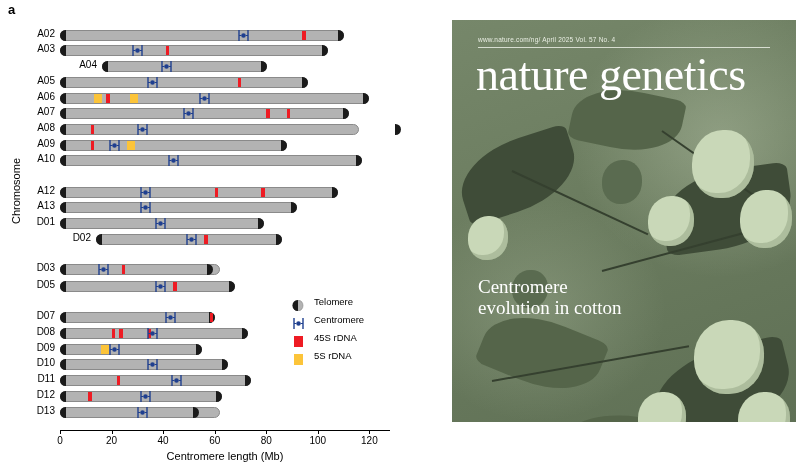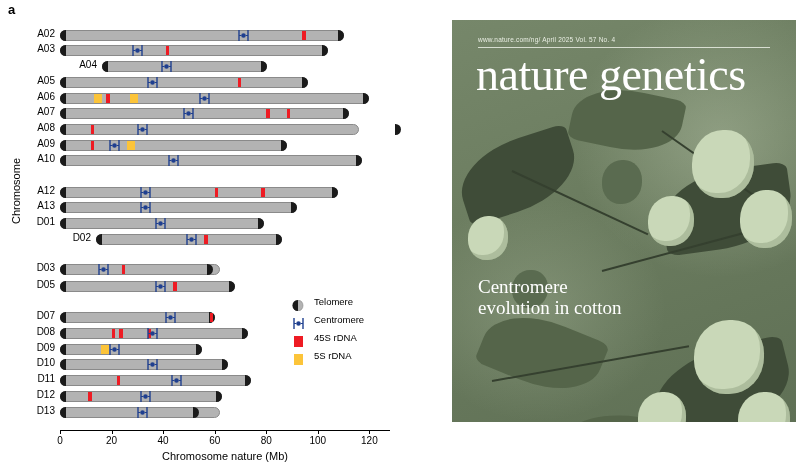--- a/index.html
+++ b/index.html
@@ -592,21 +592,21 @@
         <div class="tick" style="left: 154.688px;"></div>
         <div class="ticklabel" style="left: 154.688px;">60</div>
         <div class="tick" style="left: 206.25px;"></div>
         <div class="ticklabel" style="left: 206.25px;">80</div>
         <div class="tick" style="left: 257.812px;"></div>
         <div class="ticklabel" style="left: 257.812px;">100</div>
         <div class="tick" style="left: 309.375px;"></div>
         <div class="ticklabel" style="left: 309.375px;">120</div>
       </div>
 
-    <div class="x-axis-title">Chromosome nature (Mb)</div>
+    <div class="x-axis-title">Centromere length (Mb)</div>
 
     <div id="legend">
         <div class="legend-item">
           <div class="legend-key">
             <svg width="14" height="11" viewBox="0 0 14 11">
               <rect x="2" y="0" width="10" height="11" rx="5.5" fill="#b3b3b3" stroke="#8a8a8a" stroke-width="0.6"></rect>
               <path d="M7 0 A5.5 5.5 0 0 0 7 11 Z" fill="#1a1a1a"></path>
               <path d="M7 0 A5.5 5.5 0 0 1 7 11 Z" fill="#1a1a1a" opacity="0"></path>
             </svg>
           </div>

